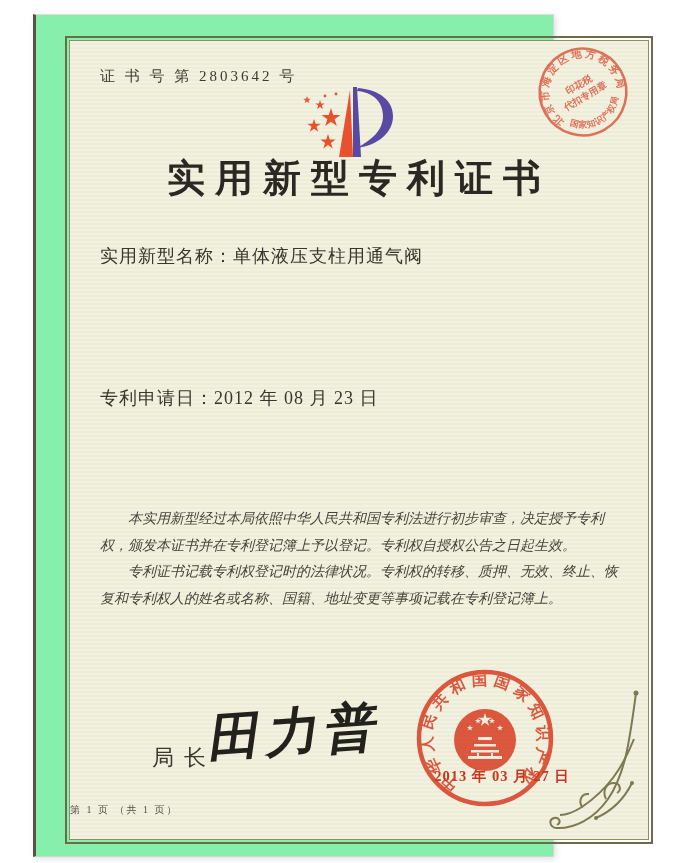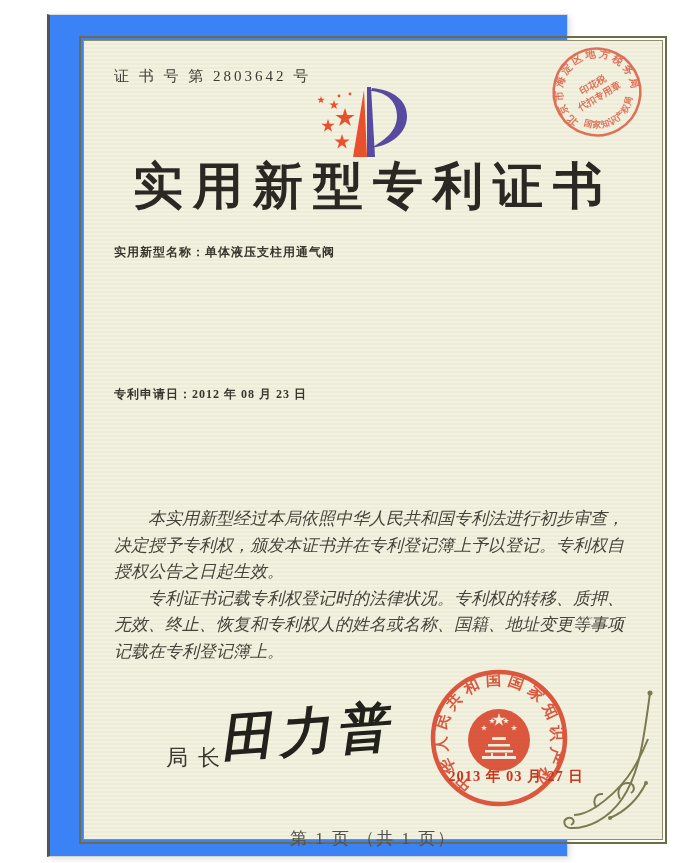--- a/index.html
+++ b/index.html
@@ -1,58 +1,58 @@
 <!DOCTYPE html>
 <html><head>
 <meta charset="utf-8">
 <style>
   * { margin:0; padding:0; box-sizing:border-box; }
   body { background:#ffffff; font-family:"Liberation Serif","DejaVu Serif",serif; }
   .page { position:relative; width:700px; height:863px; background:#ffffff; overflow:hidden; }
 
   
-  .paper { position:absolute; left:47px; top:14px; width:521px; height:843px;
-           background:#3b82f6; border-left:3px solid #57534a;
+  .paper { position:absolute; left:33px; top:14px; width:521px; height:843px;
+           background:#86efac; border-left:3px solid #57534a;
            border-top:1px solid #dededa; border-right:1px solid #d4d4ce; border-bottom:1px solid #d4d4ce;
            box-shadow:2px 2px 6px rgba(0,0,0,.12); }
 
   
   .frame { position:absolute; left:29px; top:21px; width:588px; height:808px; border:2px solid #6d6c49; }
   .frame-inner { position:absolute; inset:2px; border:1px solid #8f8e66;
     background:repeating-linear-gradient(180deg,#f3f2e1 0px,#f3f2e1 2px,#edecd8 2px,#edecd8 4px); }
 
   .cert-no { position:absolute; left:30px; top:26px; font-size:15px; letter-spacing:3px; color:#3c3a32; }
 
   .logo { position:absolute; left:223px; top:44px; width:120px; height:80px; }
 
   .title { position:absolute; left:0; top:112px; width:100%; text-align:center;
-           font-size:50px; font-weight:700; letter-spacing:10px; color:#2b2823; }
+           font-size:38px; font-weight:700; letter-spacing:10px; color:#2b2823; }
 
-  .field { position:absolute; left:30px; font-size:12px; font-weight:700; color:#38362d; letter-spacing:1px; white-space:nowrap; }
+  .field { position:absolute; left:30px; font-size:18px; font-weight:400; color:#38362d; letter-spacing:1px; white-space:nowrap; }
   .f0{top:203px}.f1{top:250px}.f2{top:298px}.f3{top:345px}.f4{top:392px}.f5{top:439px}
 
   .body-text { position:absolute; left:30px; top:465px; width:524px; color:#45433a;
-               font-size:17px; line-height:26.5px; font-style:italic; }
+               font-size:14px; line-height:26.5px; font-style:italic; }
   .body-text p { text-indent:2em; }
 
   .director { position:absolute; left:82px; top:702px; font-size:22px; letter-spacing:10px; color:#3a382f; }
   .signature { position:absolute; left:140px; top:655px; width:220px; font-size:52px; font-weight:700;
                color:#23211c; transform:rotate(-4deg) skewX(-12deg); letter-spacing:6px; }
 
   .office-seal { position:absolute; left:335px; top:617px; width:160px; height:160px; z-index:3; opacity:.92; }
   .seal-date { position:absolute; left:352px; top:726px; width:160px; text-align:center; z-index:4;
                font-size:14.5px; font-weight:700; color:#c8361d; letter-spacing:1px; white-space:nowrap; }
 
   .tax-stamp { position:absolute; left:461px; top:-1px; width:104px; height:104px;
                transform:rotate(-30deg); z-index:3; opacity:.85; }
 
   .flourish { position:absolute; right:4px; bottom:4px; width:98px; height:148px; }
 
-  .footer { position:absolute; left:0; top:762px; width:100%; text-align:center;
-            font-size:17px; letter-spacing:2px; color:#52504a;margin-top:24px; }
+  .footer { position:absolute; left:0; top:762px; width:100%; 
+            font-size:10px; letter-spacing:2px; color:#52504a; }
 </style>
 </head>
 <body>
 
 <div class="page">
   <div class="paper">
     <div class="frame">
       <div class="frame-inner">
 
         <div class="cert-no">证 书 号 第 2803642 号</div>

